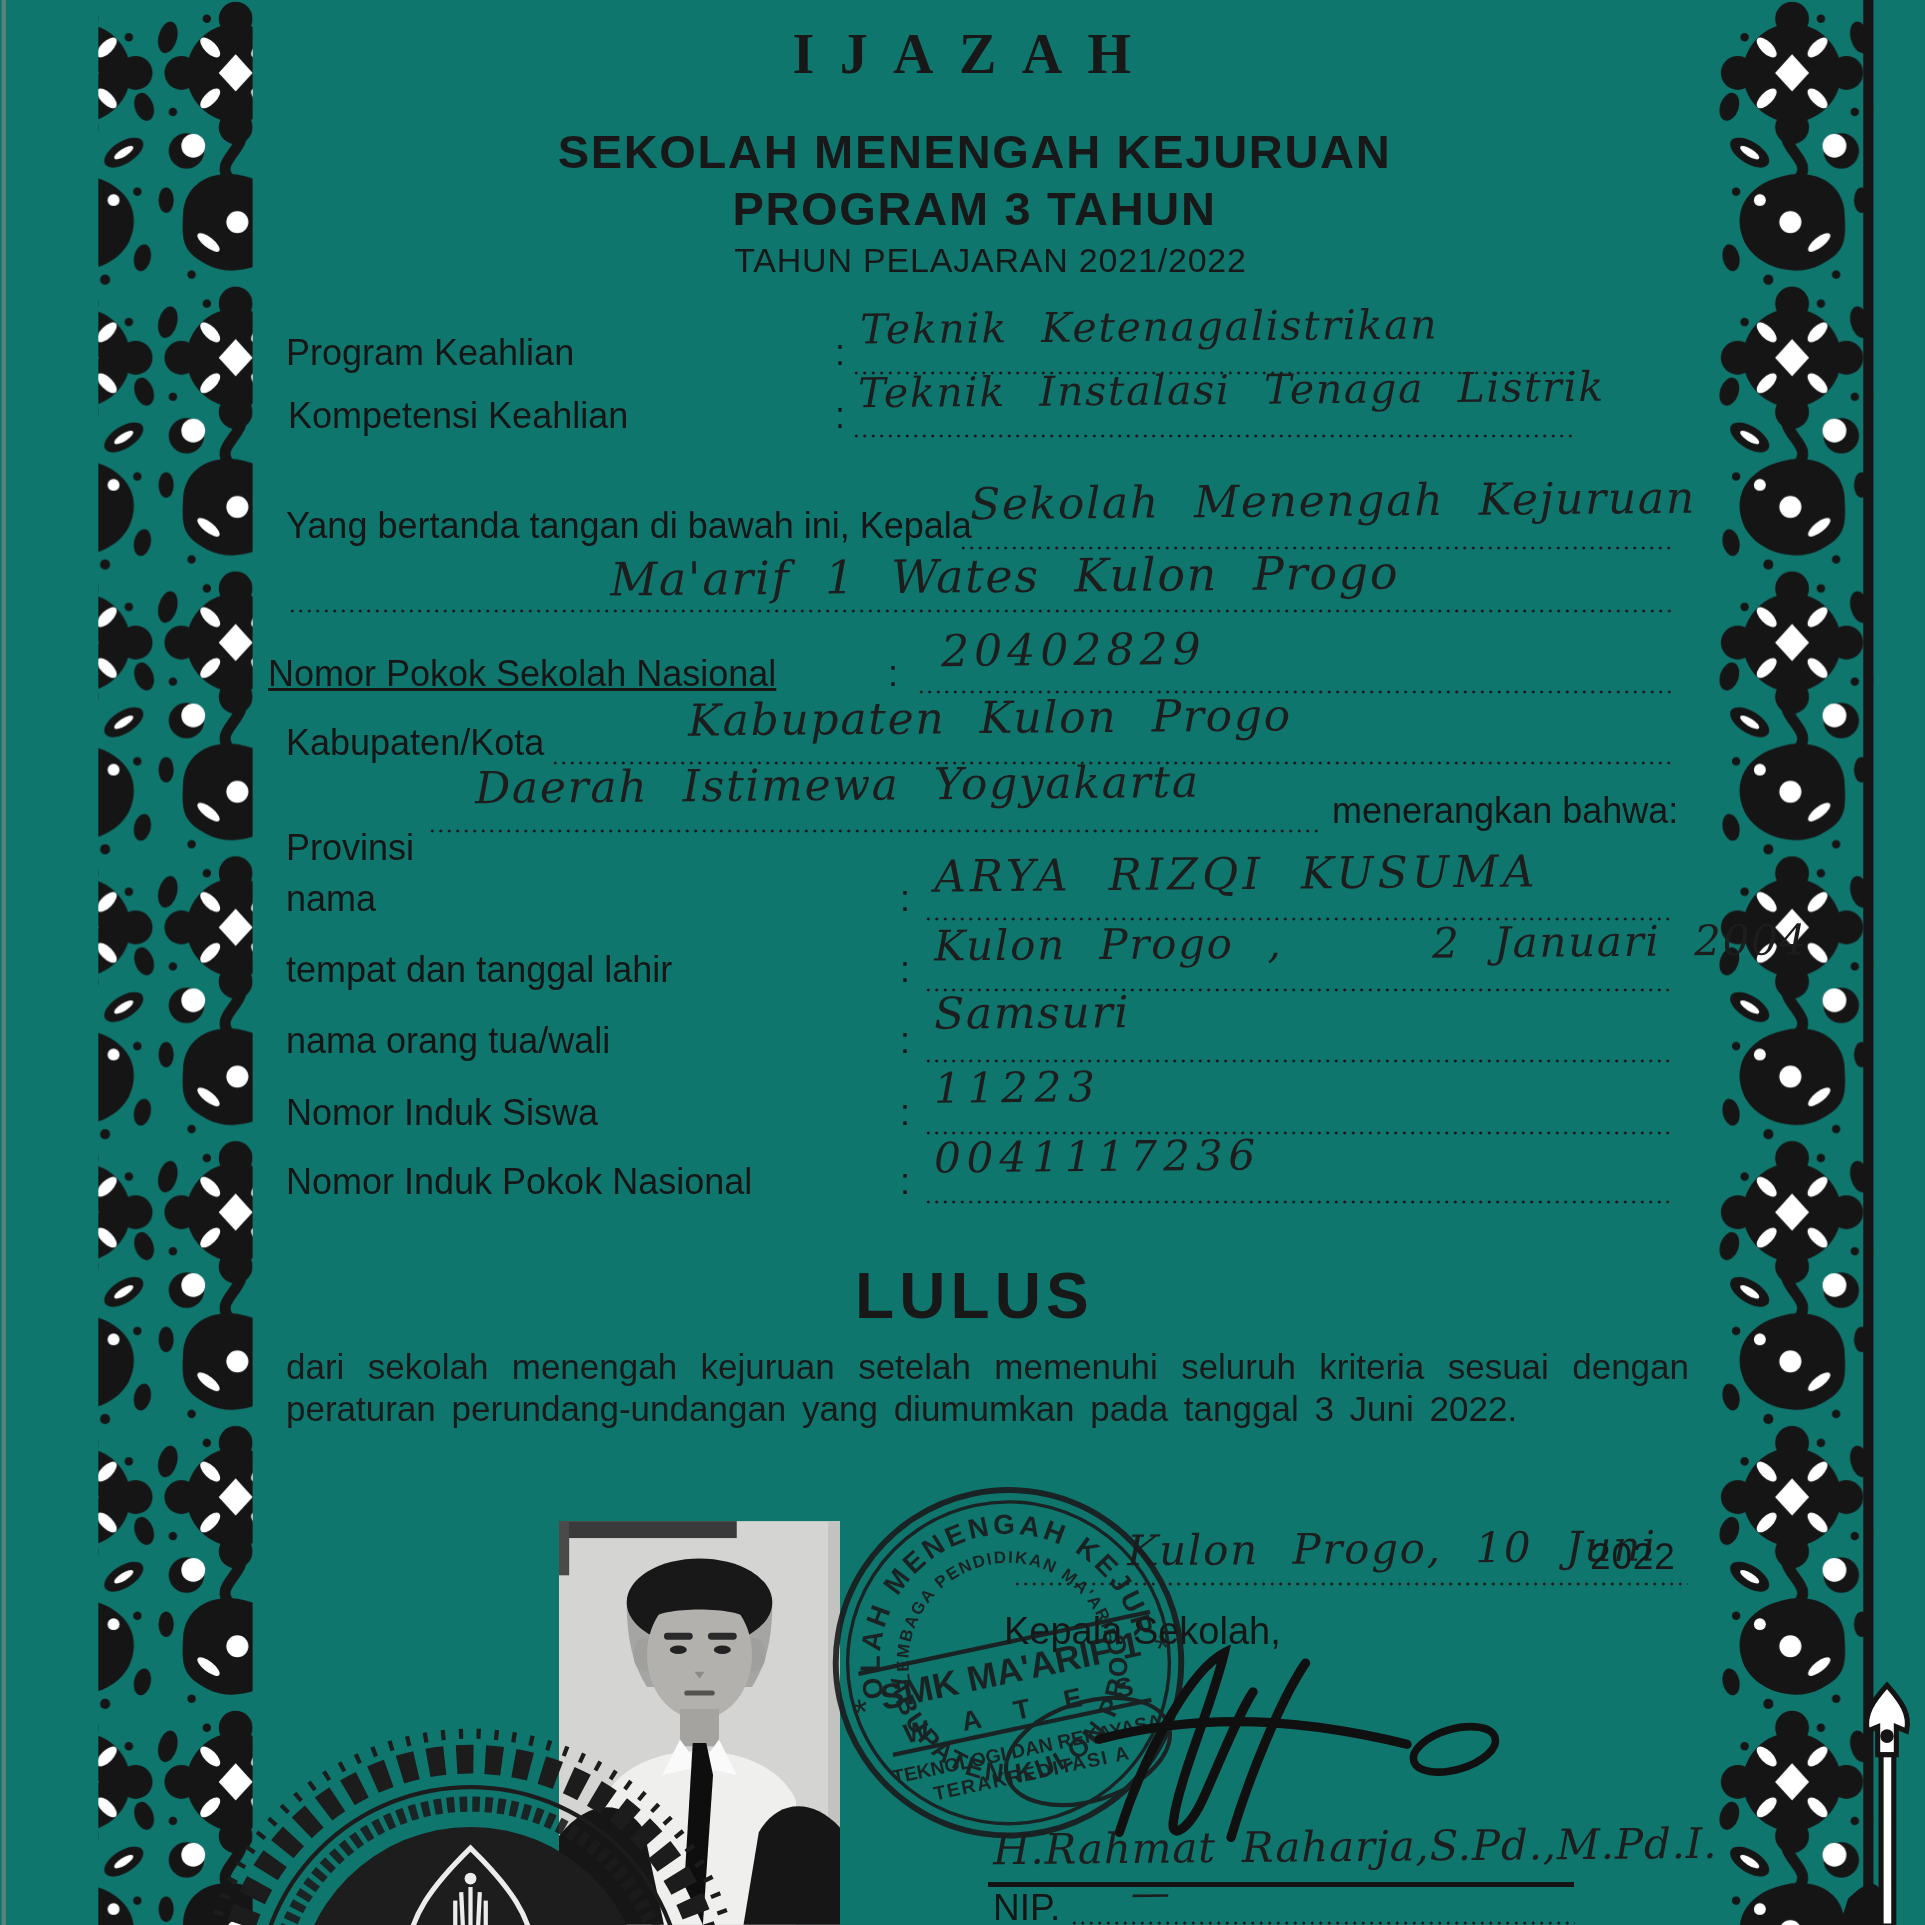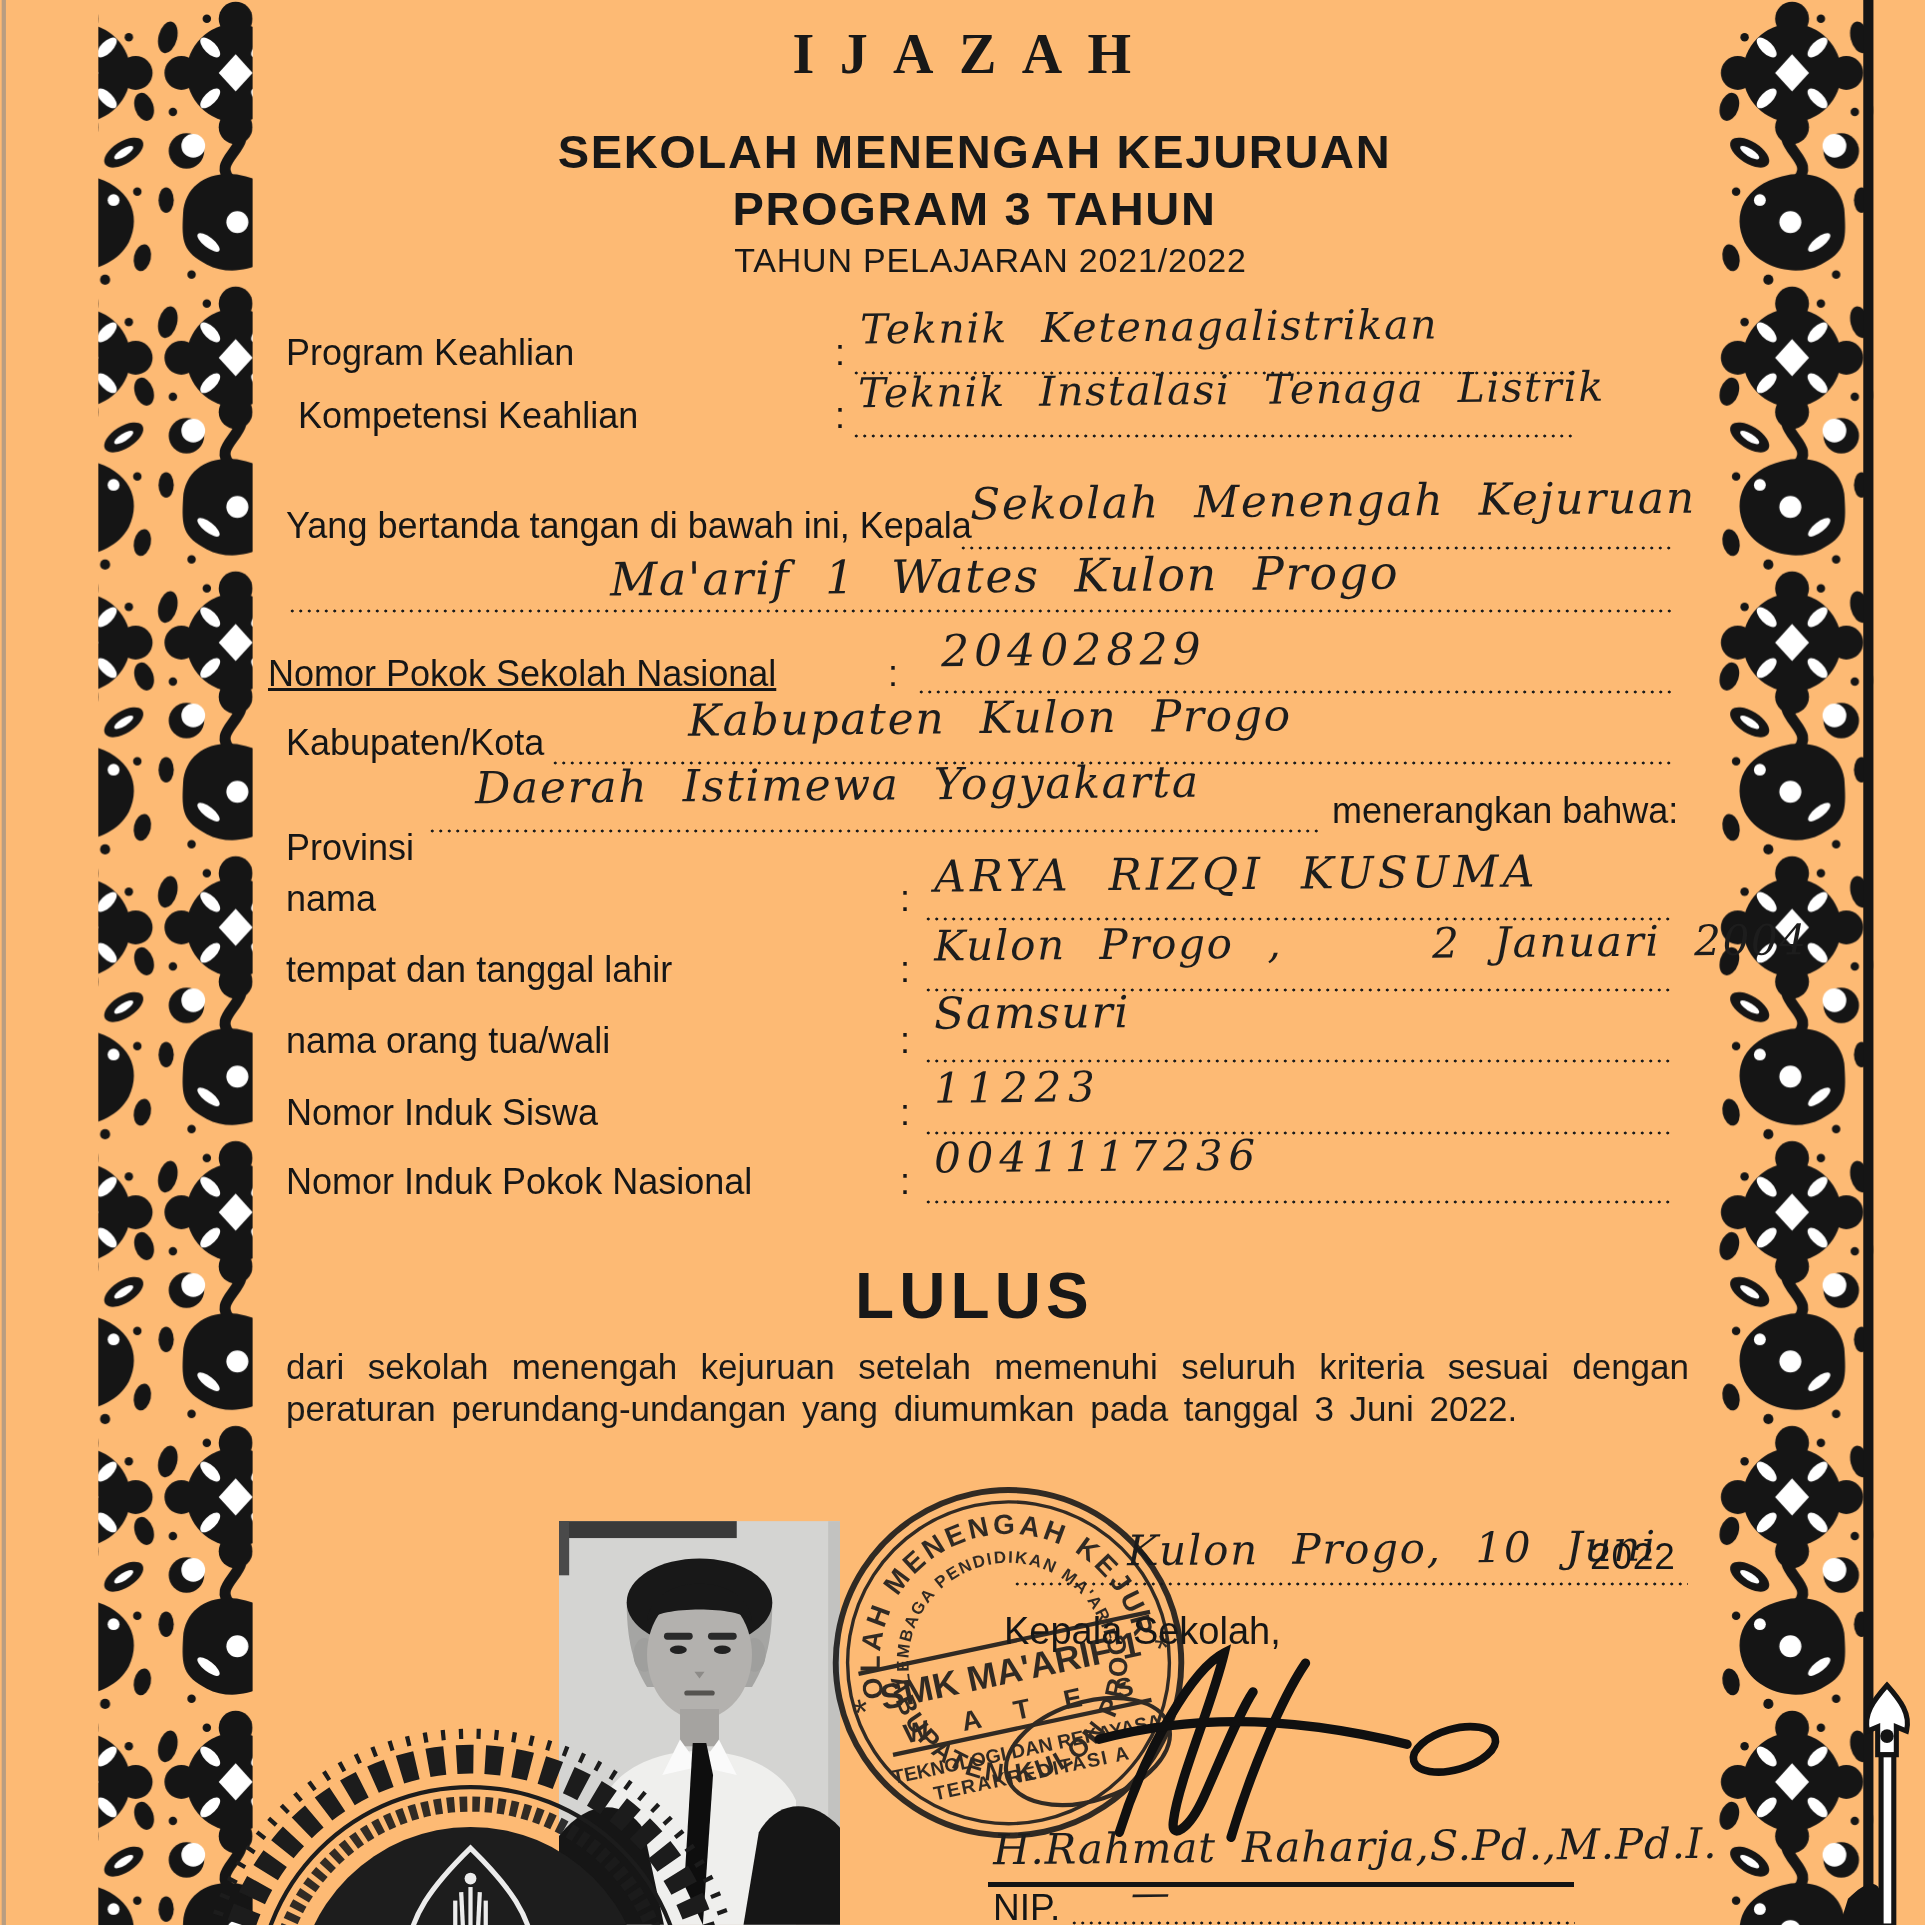--- a/index.html
+++ b/index.html
@@ -1,16 +1,16 @@
 <!DOCTYPE html>
 <html style="font-size:13.6px"><head>
 <meta charset="utf-8">
 <style>
   html,body{margin:0;padding:0;background:#e8e8e8;}
-  #page{position:relative;width:1926px;height:1926px;background:#fdba74;overflow:hidden;
+  #page{position:relative;width:1926px;height:1926px;background:#0f766e;overflow:hidden;
         font-family:"Liberation Sans",sans-serif;color:#181818;}
   .abs{position:absolute;}
   .center{text-align:center;}
   .title{font-family:"Liberation Serif",serif;font-size:56px;letter-spacing:25.4px;font-weight:600;}
   .h1{font-size:47px;font-weight:bold;letter-spacing:1.7px;}
   .h2{font-size:34px;font-weight:normal;letter-spacing:0.8px;}
   .lbl{font-size:36px;color:#161616;}
   .colon{font-size:36px;color:#161616;}
   .hw{font-family:"DejaVu Serif",serif;font-style:italic;color:#1d1d1d;
       letter-spacing:1.7px;word-spacing:18.6px;transform:rotate(-0.5deg);white-space:nowrap;}
@@ -94,21 +94,21 @@
   </div>
   <div class="abs center" style="left:254px;top:241px;width:1441px;z-index:2;padding-left:16px;">
     <div class="h2">TAHUN PELAJARAN 2021/2022</div>
   </div>
 
   <div class="abs lbl" style="left:286px;top:332px;z-index:2;">Program Keahlian</div>
   <div class="abs colon" style="left:835px;top:332px;z-index:2;">:</div>
   <div class="abs hw" style="left:860px;top:303px;font-size:41px;z-index:2;">Teknik Ketenagalistrikan</div>
   <div class="abs dots" style="left:852px;top:371px;width:720px;z-index:1;"></div>
 
-  <div class="abs lbl" style="left:298px;top:395px;z-index:2;text-align:right;">Kompetensi Keahlian</div>
+  <div class="abs lbl" style="left:288px;top:395px;z-index:2;text-align:right;">Kompetensi Keahlian</div>
   <div class="abs colon" style="left:835px;top:395px;z-index:2;">:</div>
   <div class="abs hw" style="left:858px;top:366px;font-size:41px;z-index:2;">Teknik Instalasi Tenaga Listrik</div>
   <div class="abs dots" style="left:852px;top:434px;width:720px;z-index:1;"></div>
 
   <div class="abs lbl" style="left:286px;top:505px;z-index:2;">Yang bertanda tangan di bawah ini, Kepala</div>
   <div class="abs hw" style="left:970px;top:475px;font-size:44px;z-index:2;">Sekolah Menengah Kejuruan</div>
   <div class="abs dots" style="left:959px;top:546px;width:714px;z-index:1;"></div>
 
   <div class="abs hw" style="left:610px;top:549px;font-size:46px;z-index:2;">Ma'arif 1 Wates Kulon Progo</div>
   <div class="abs dots" style="left:288px;top:609px;width:1386px;z-index:1;"></div>

